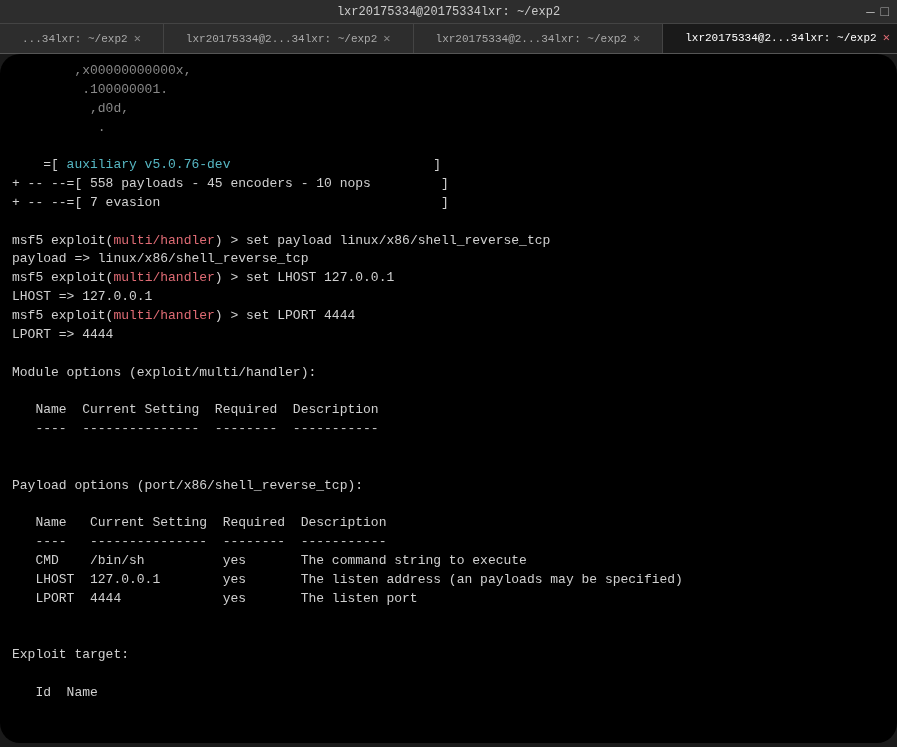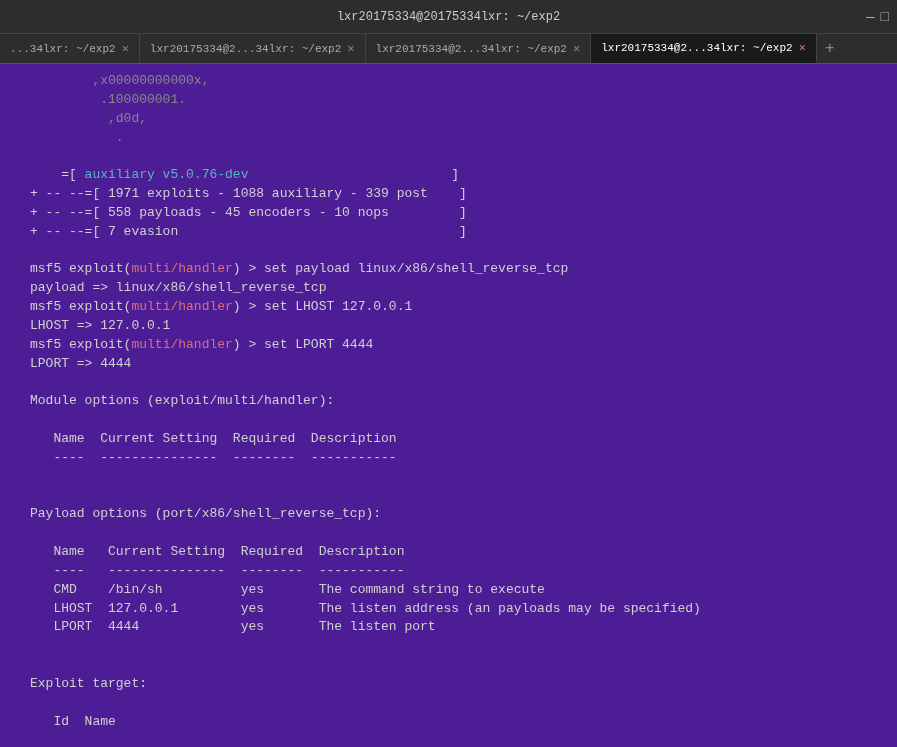--- a/index.html
+++ b/index.html
@@ -8,21 +8,21 @@
       height: 747px;
       background: #1a1a1a;
       font-family: 'Courier New', Courier, monospace;
       font-size: 13px;
       overflow: hidden;
     }
 
     
     .title-bar {
       background: #2d2d2d;
-      height: 34px;
+      height: 24px;
       display: flex;
       align-items: center;
       justify-content: center;
       position: relative;
       border-bottom: 1px solid #444;
     }
     .title-bar-title {
       color: #ccc;
       font-size: 12px;
     }
@@ -43,21 +43,21 @@
     .tab-bar {
       background: #2d2d2d;
       display: flex;
       align-items: stretch;
       height: 30px;
       border-bottom: 1px solid #555;
     }
     .tab {
       display: flex;
       align-items: center;
-      padding: 0 10px;
+      padding: 0 22px;
       font-size: 11px;
       color: #aaa;
       border-right: 1px solid #444;
       gap: 6px;
       cursor: pointer;
       white-space: nowrap;
     }
     .tab.active {
       background: #1a1a1a;
       color: #fff;
@@ -75,28 +75,29 @@
       display: flex;
       align-items: center;
       padding: 0 8px;
       color: #888;
       cursor: pointer;
       font-size: 16px;
     }
 
     
     .terminal {
-      background: #4c1d95;
+      background: #000000;
       color: #d0d0d0;
-      padding: 8px 30px;
+      padding: 8px 12px;
       height: calc(747px - 58px);
       overflow-y: auto;
       font-family: 'Courier New', Courier, monospace;
       font-size: 13px;
       line-height: 1.45;
+      border-radius: 20px;
     }
     .line {
       white-space: pre;
     }
     @keyframes blink {
       50% { opacity: 0; }
     }
   </style>
 </head>
 <body>
@@ -131,21 +132,20 @@
 
 <div class="terminal">
 
   <div class="line"><span style="color:#888">        ,x00000000000x,</span></div>
   <div class="line"><span style="color:#888">         .100000001.</span></div>
   <div class="line"><span style="color:#888">          ,d0d,</span></div>
   <div class="line"><span style="color:#888">           .</span></div>
   <div class="line"> </div>
 
   <div class="line">    =[ <span style="color:#56b6c2">auxiliary v5.0.76-dev</span>                          ]</div>
-  <div class="line">+ -- --=[ 1971 exploits - 1088 auxiliary - 339 post    ]</div>
   <div class="line">+ -- --=[ 558 payloads - 45 encoders - 10 nops         ]</div>
   <div class="line">+ -- --=[ 7 evasion                                    ]</div>
   <div class="line"> </div>
 
   <div class="line"><span style="color:#d0d0d0">msf5 exploit(<span style="color:#e06c75">multi/handler</span>) &gt; set payload linux/x86/shell_reverse_tcp</span></div>
   <div class="line">payload =&gt; linux/x86/shell_reverse_tcp</div>
   <div class="line"><span style="color:#d0d0d0">msf5 exploit(<span style="color:#e06c75">multi/handler</span>) &gt; set LHOST 127.0.0.1</span></div>
   <div class="line">LHOST =&gt; 127.0.0.1</div>
   <div class="line"><span style="color:#d0d0d0">msf5 exploit(<span style="color:#e06c75">multi/handler</span>) &gt; set LPORT 4444</span></div>
   <div class="line">LPORT =&gt; 4444</div>

